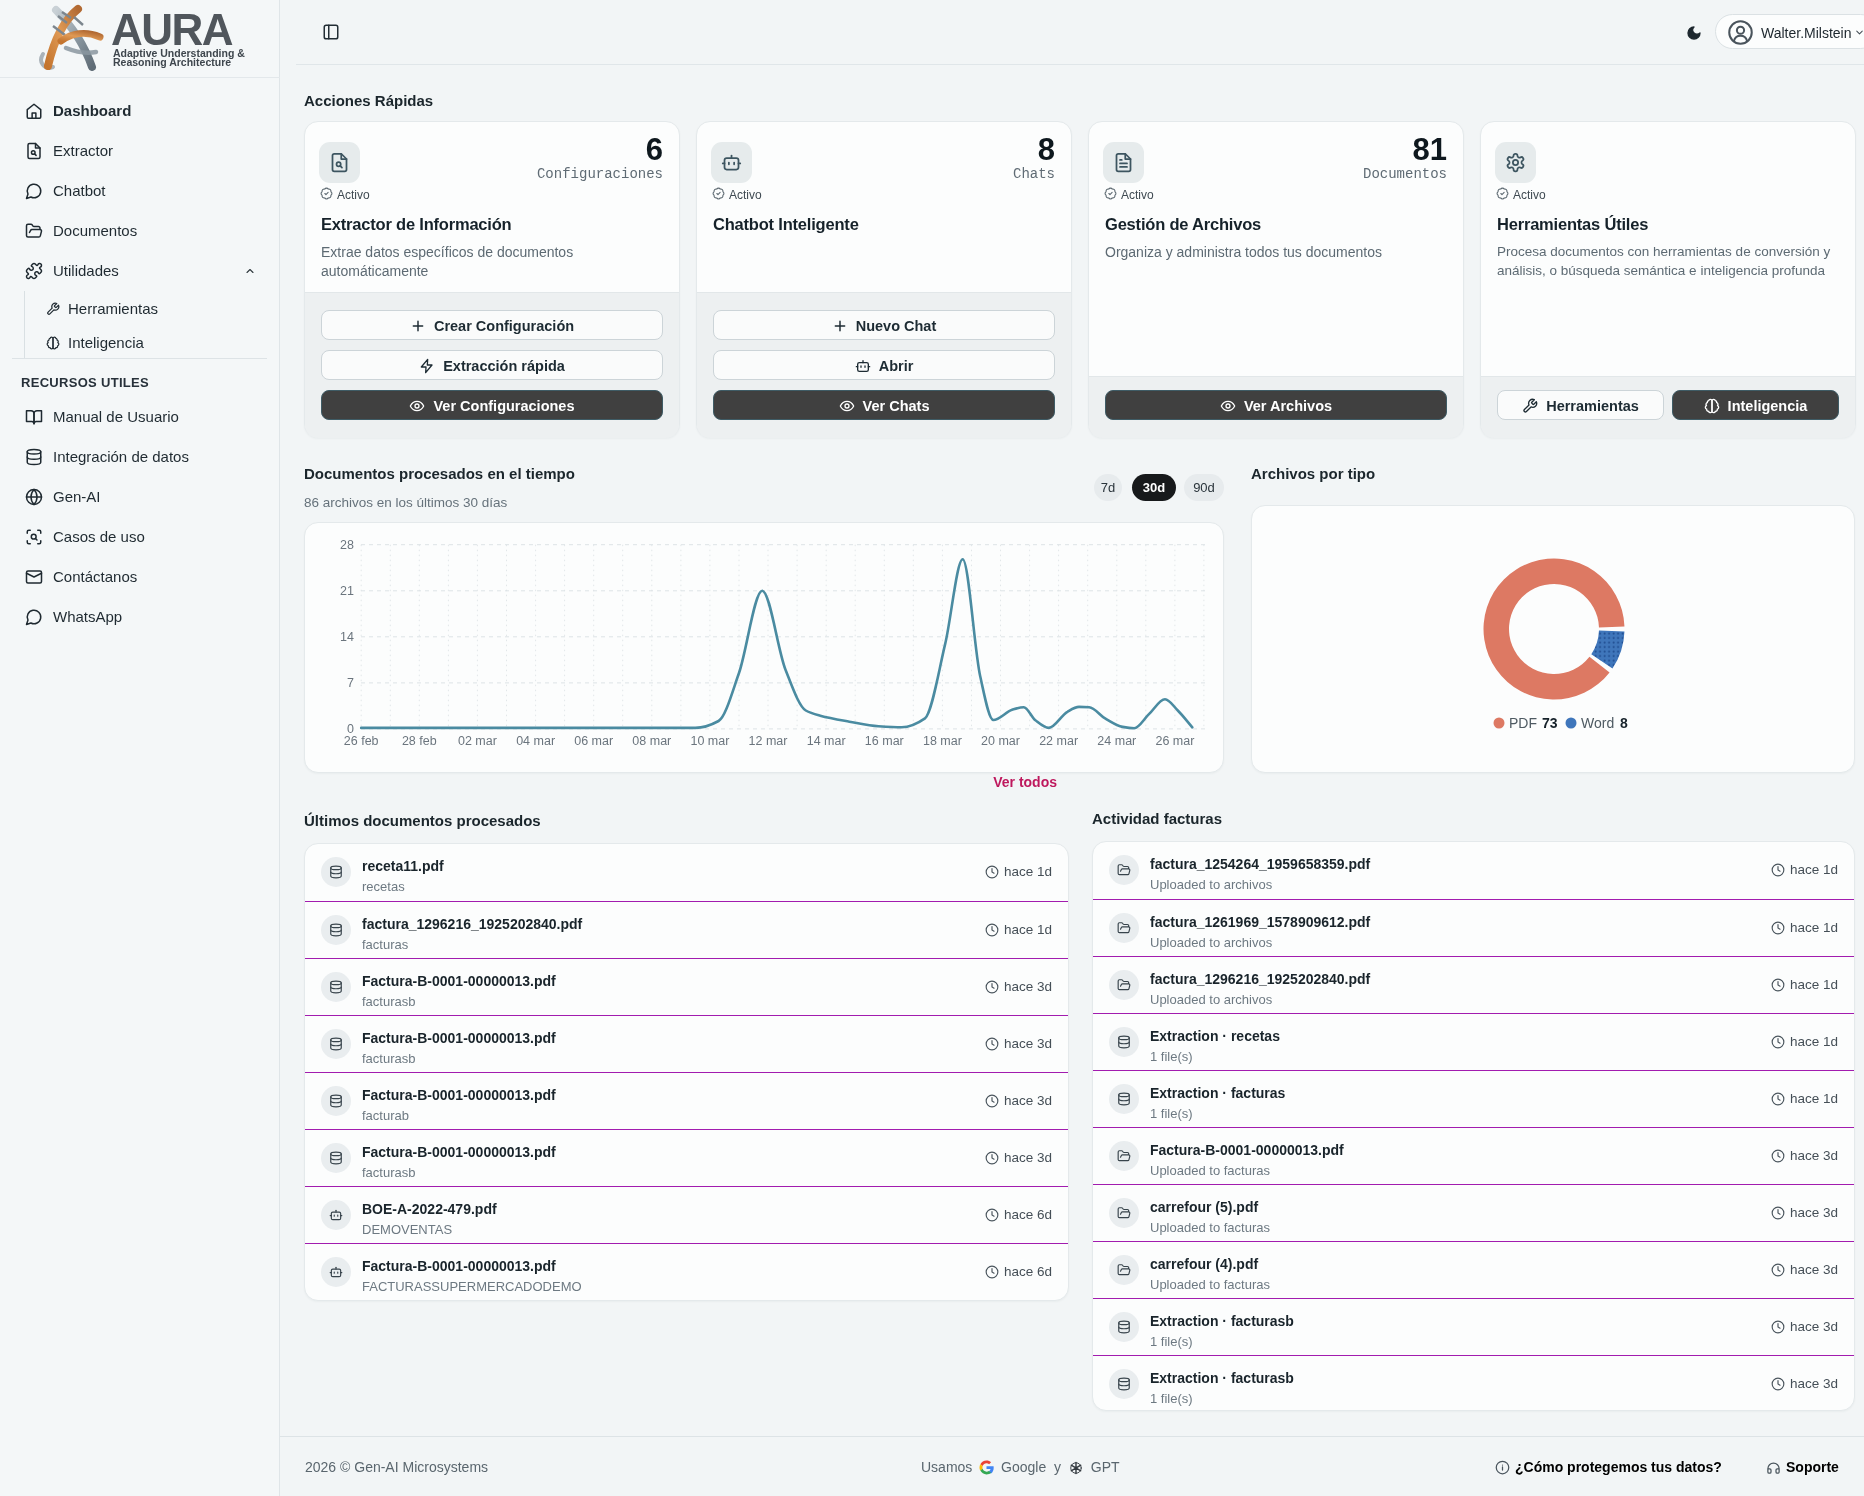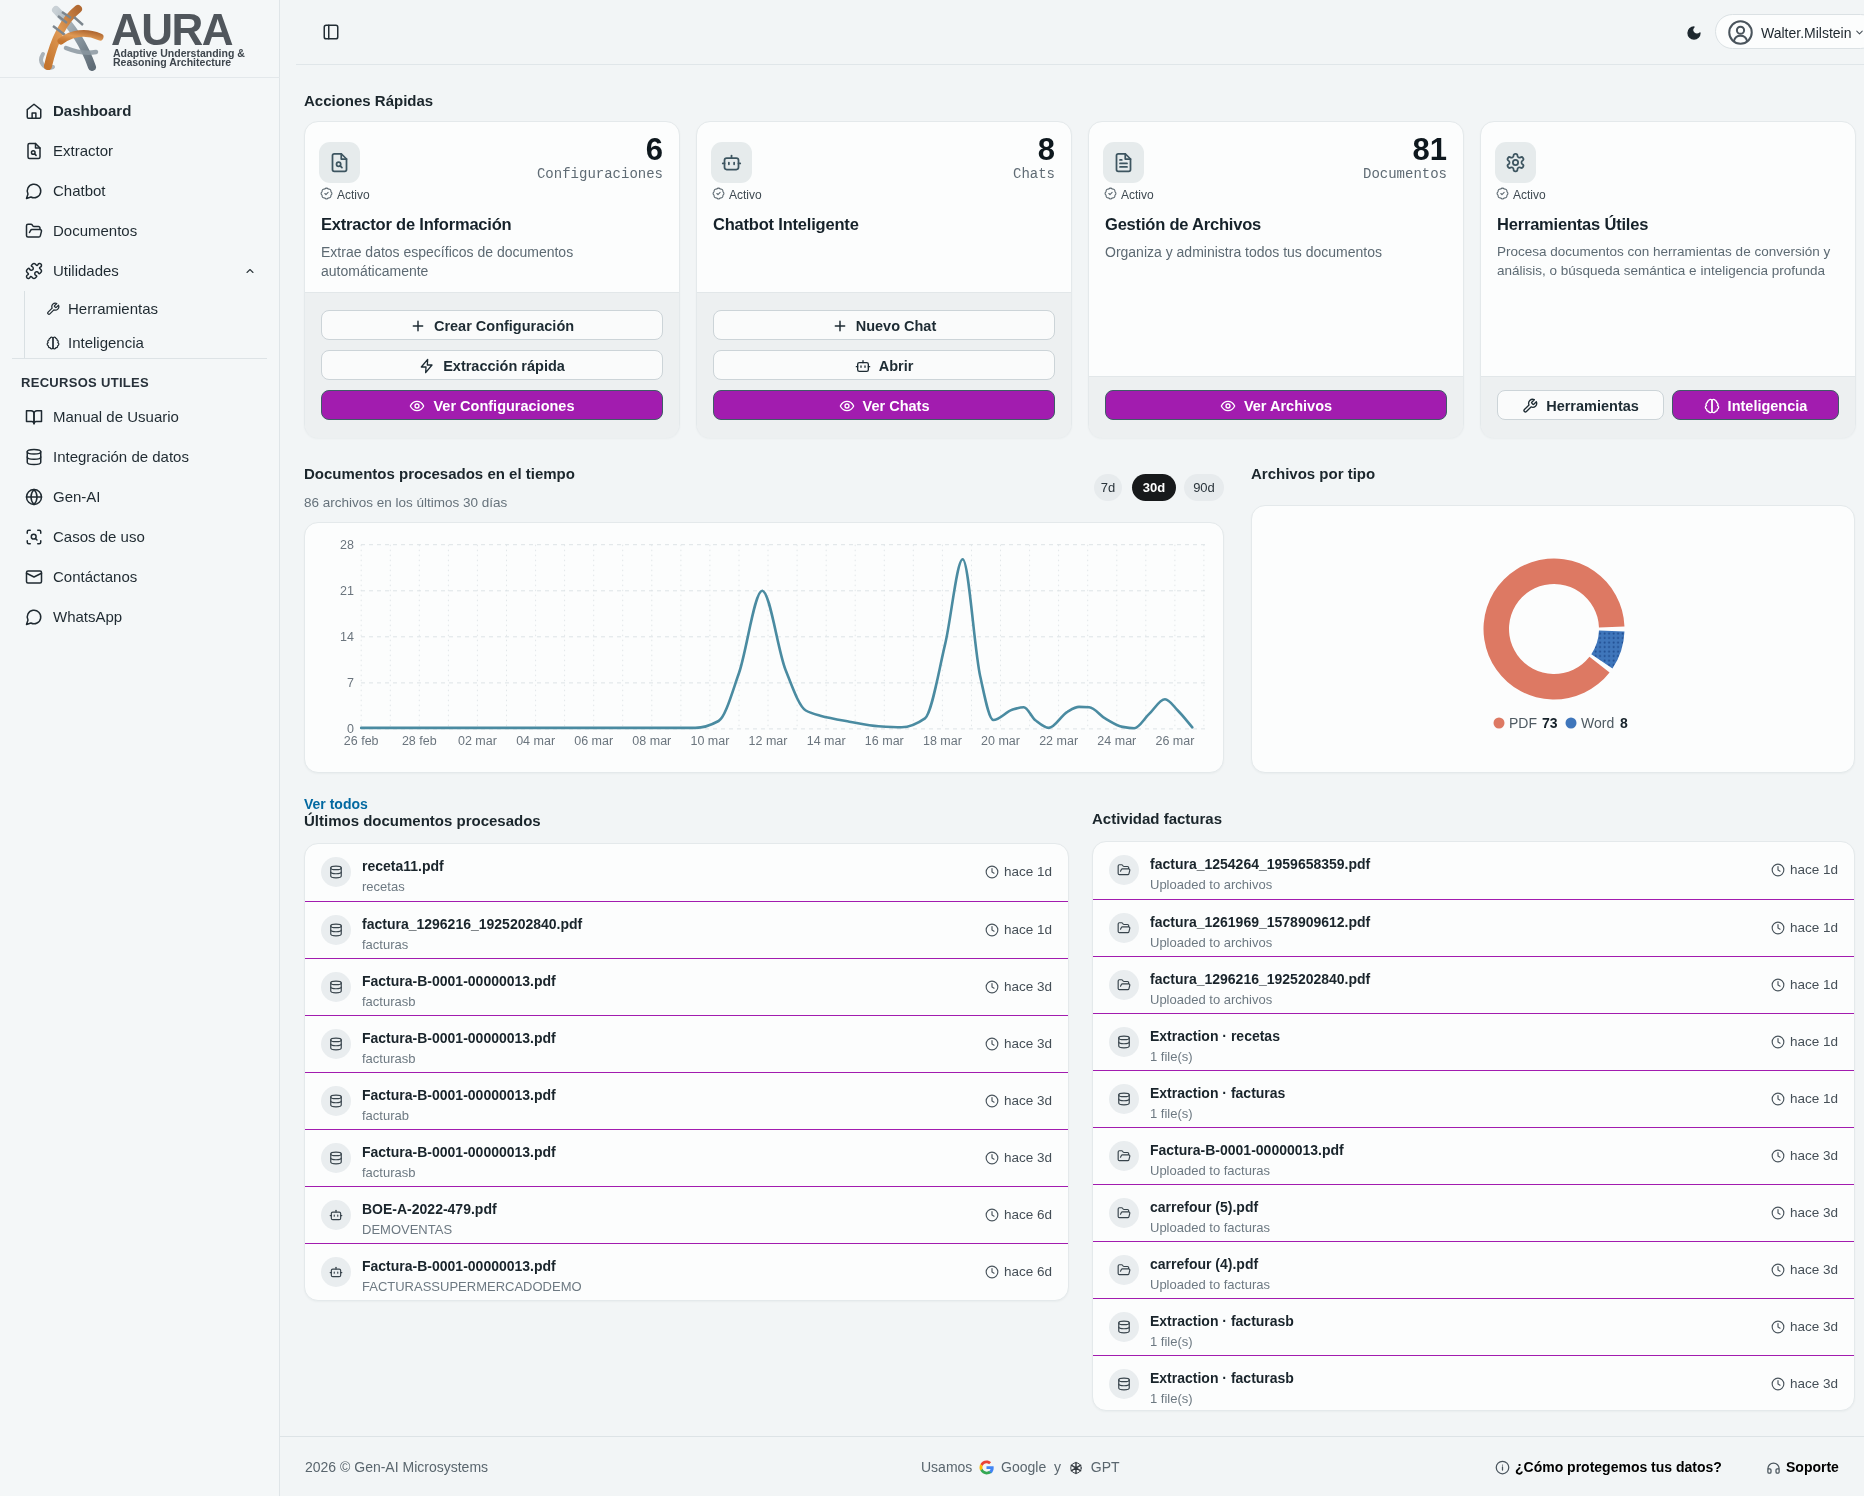--- a/index.html
+++ b/index.html
@@ -47,21 +47,21 @@
   .bignum { position:absolute; right:16px; top:10px; font-size:31px; font-weight:700; color:#0e181e; text-align:right; }
   .biglabel { position:absolute; right:16px; top:44px; font-size:14px; color:#5f6b74; text-align:right;font-family:Liberation Mono, monospace; }
   .qtitle { position:absolute; left:16px; top:93px; font-size:16.5px; font-weight:700; letter-spacing:-0.2px; color:#16222a; }
   .qdesc { position:absolute; left:16px; top:121px; width:330px; font-size:14px; line-height:18.5px; color:#5d6a73; }
   .qfoot { position:absolute; left:0; bottom:0; width:374px; background:#edf0f1; border-top:1px solid #e2e7e9; border-radius:0 0 13px 13px; }
   .qfoot3 { top:170px; height:146px; }
   .qfoot1 { top:254px; height:62px; }
   .btn { position:absolute; left:16px; width:342px; height:30px; border-radius:8px; font-size:14.5px; font-weight:700; text-align:center; line-height:30px; color:#1d2b33; }
   .btn .bic { display:inline-block; vertical-align:-3px; width:16px; height:16px; margin-right:8px; }
   .btn-outline { background:#fafbfb; border:1px solid #ccd4d8; }
-  .btn-dark { background:#a21caf; color:#fff; border:1px solid #3f5c66; }
+  .btn-dark { background:#404040; color:#fff; border:1px solid #3f5c66; }
 
   
   .pill { position:absolute; top:474px; height:27px; border-radius:14px; font-size:13px; text-align:center; line-height:27px; color:#2a343b; background:#e7ebed; }
   .pill-dark { background:#17191b; color:#fff; font-weight:700; }
 
   
   .lrow { position:absolute; left:0; width:100%; height:57px; border-top:1px solid #a21caf; }
   .lrow.first { border-top:none; }
   .lcirc { position:absolute; left:16px; top:13px; width:30px; height:30px; border-radius:15px; background:#e9edef; color:#38444c; }
   .lcirc svg { position:absolute; left:8px; top:8px; }
@@ -427,21 +427,21 @@
     <circle cx="247" cy="217" r="5.5" fill="#dd7963"></circle>
     <text x="257" y="222" fill="#4e5a62">PDF</text>
     <text x="290" y="222" fill="#16222a" font-weight="bold">73</text>
     <circle cx="319" cy="217" r="5.5" fill="#3f76bb"></circle>
     <text x="329" y="222" fill="#4e5a62">Word</text>
     <text x="368" y="222" fill="#16222a" font-weight="bold">8</text>
   </g>
 </svg>
 </div>
 <div class="h-sec" style="left:24px; top:812px">Últimos documentos procesados</div>
-<div style="position:absolute; left:24px; top:796px; width:753px; text-align:left; font-size:14px; font-weight:700; color:#0369a1">Ver todos</div>
+<div style="position:absolute; left:24px; top:774px; width:753px; text-align:right; font-size:14px; font-weight:700; color:#be185d">Ver todos</div>
 <div class="card" style="left:24px; top:843px; width:765px; height:458px; overflow:hidden">
   <div class="lrow first" style="top:0px">
     <div class="lcirc">
           <svg width="14" height="14" viewBox="0 0 24 24" fill="none" stroke="currentColor" stroke-width="2" stroke-linecap="round" stroke-linejoin="round">
             <ellipse cx="12" cy="5" rx="9" ry="3"></ellipse>
             <path d="M3 5v14c0 1.66 4 3 9 3s9-1.34 9-3V5"></path>
             <path d="M3 12c0 1.66 4 3 9 3s9-1.34 9-3"></path>
           </svg>
         </div>
     <div class="ltitle">receta11.pdf</div>

